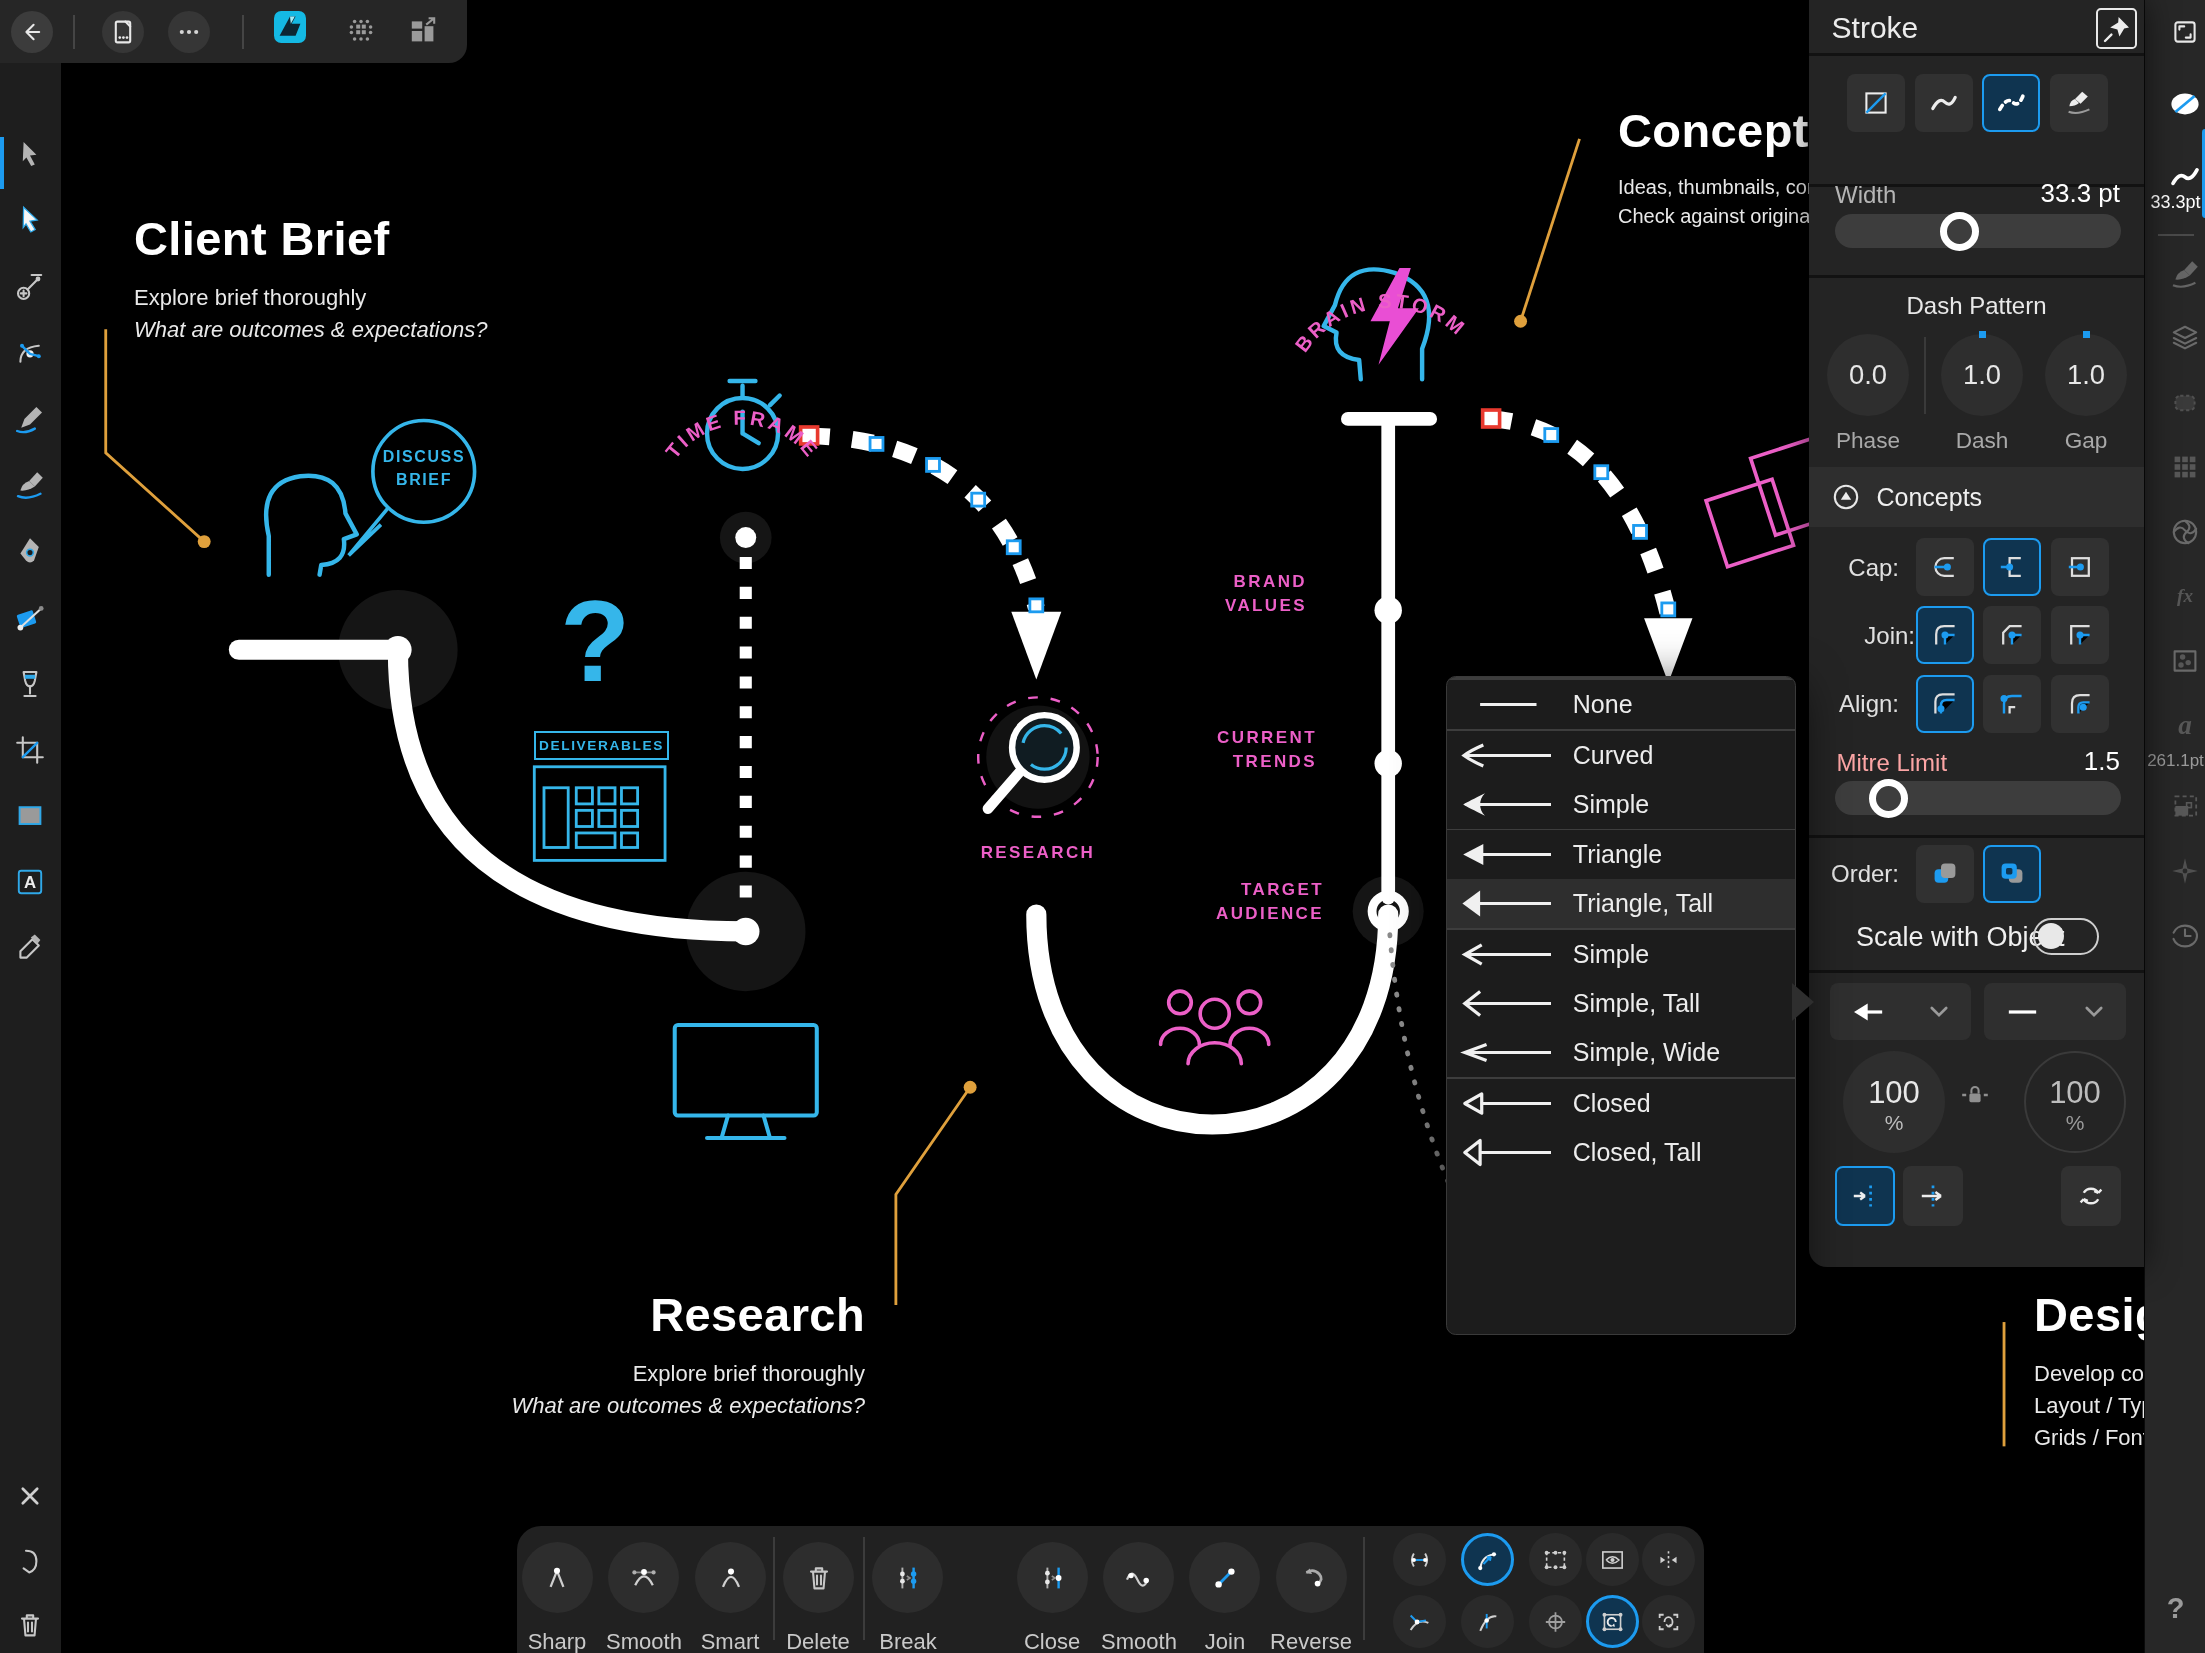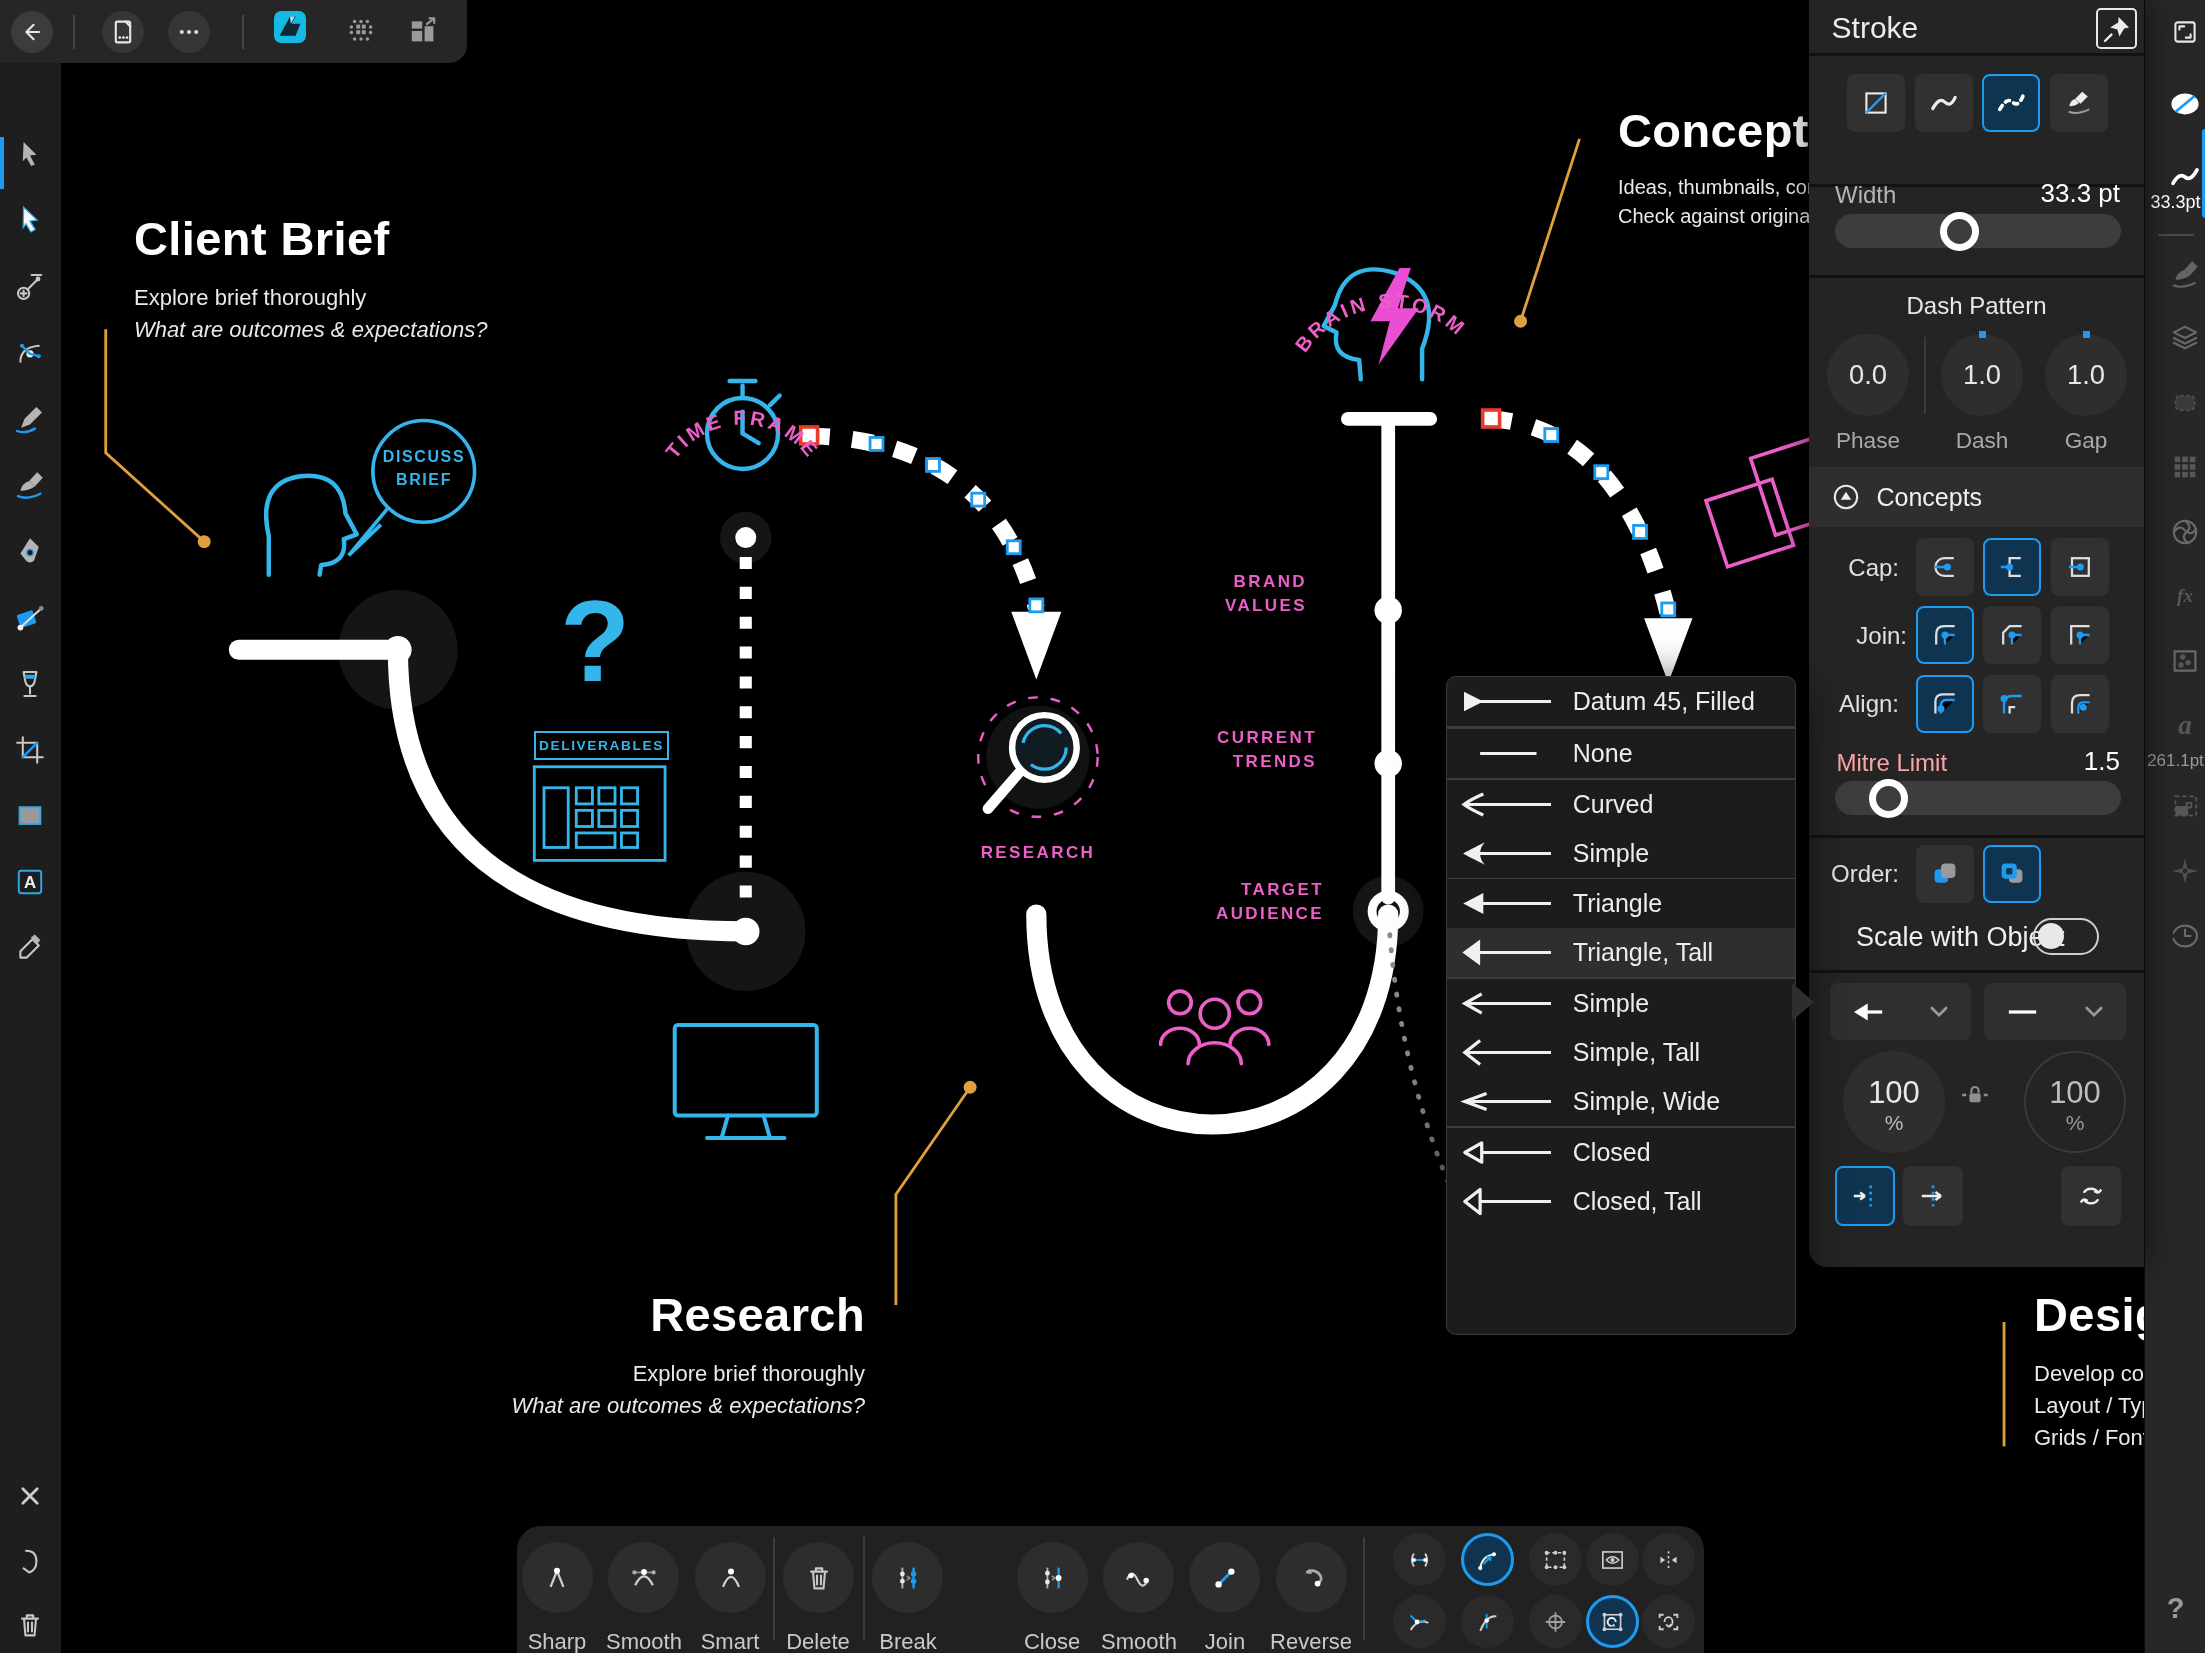--- a/index.html
+++ b/index.html
@@ -639,21 +639,21 @@
         </svg>
       </div>
     <div class="p-btn" style="left:242px;top:538px" id="cap3">
         <svg width="32" height="32" viewBox="0 0 40 40">
           <rect x="10" y="9" width="21" height="22" stroke="#dedede" stroke-width="2.8" fill="none"></rect>
           <path d="M6 20 h14.5" stroke="#1C9BF0" stroke-width="3.2"></path>
           <circle cx="20.5" cy="20" r="4.4" fill="#1C9BF0"></circle>
         </svg>
       </div>
 
-    <div class="p-label" style="left:8px;top:622px;width:90px;text-align:right;color:#e0e0e0">Join:</div>
+    <div class="p-label" style="left:16px;top:622px;width:90px;text-align:right;color:#e0e0e0">Join:</div>
     <div class="p-btn sel" style="left:107px;top:606px" id="join1">
         <svg width="32" height="32" viewBox="0 0 40 40">
           <path d="M32 9 H19 Q9 9 9 19 V32" stroke="#dedede" stroke-width="2.8" fill="none"></path>
           <path d="M20 32 V20 H32" stroke="#1C9BF0" stroke-width="3"></path>
           <circle cx="20" cy="20" r="4.4" fill="#1C9BF0"></circle>
         </svg>
       </div>
     <div class="p-btn" style="left:174px;top:606px" id="join2">
         <svg width="32" height="32" viewBox="0 0 40 40">
           <path d="M32 9 H17 L9 17 V32" stroke="#dedede" stroke-width="2.8" fill="none"></path>
@@ -776,29 +776,20 @@
       </div>
     <div class="p-btn" style="left:252px;top:1166px;width:60px;height:60px" id="pos3">
         <svg width="32" height="32" viewBox="0 0 40 40">
           <path d="M11 16 a10 9 0 0 1 18 0 M29 24 a10 9 0 0 1 -18 0" stroke="#ededed" stroke-width="3" fill="none"></path>
           <path d="M29 16 l4 -4 M29 16 l-5 -2 M11 24 l-4 4 M11 24 l5 2" stroke="#ededed" stroke-width="3" fill="none"></path>
         </svg>
       </div>
   </div>
 
   <div id="arrow-menu" class="abs">
-      <div class="menu-item">
-        <span class="menu-glyph">
-          <svg width="97" height="29" viewBox="0 0 120 36">
-            <line x1="24" y1="18" x2="114" y2="18" stroke="#f0f0f0" stroke-width="4"></line>
-            <path d="M6 6 L30 18 L6 30 Z" fill="#f0f0f0"></path>
-          </svg>
-        </span>
-        <span class="menu-label">Datum 45, Filled</span>
-      </div>
       <div class="menu-div"></div>
       <div class="menu-div"></div>
       <div class="menu-item">
         <span class="menu-glyph">
           <svg width="97" height="29" viewBox="0 0 120 36">
             <line x1="26" y1="18" x2="96" y2="18" stroke="#f0f0f0" stroke-width="4"></line>
           </svg>
         </span>
         <span class="menu-label">None</span>
       </div>

